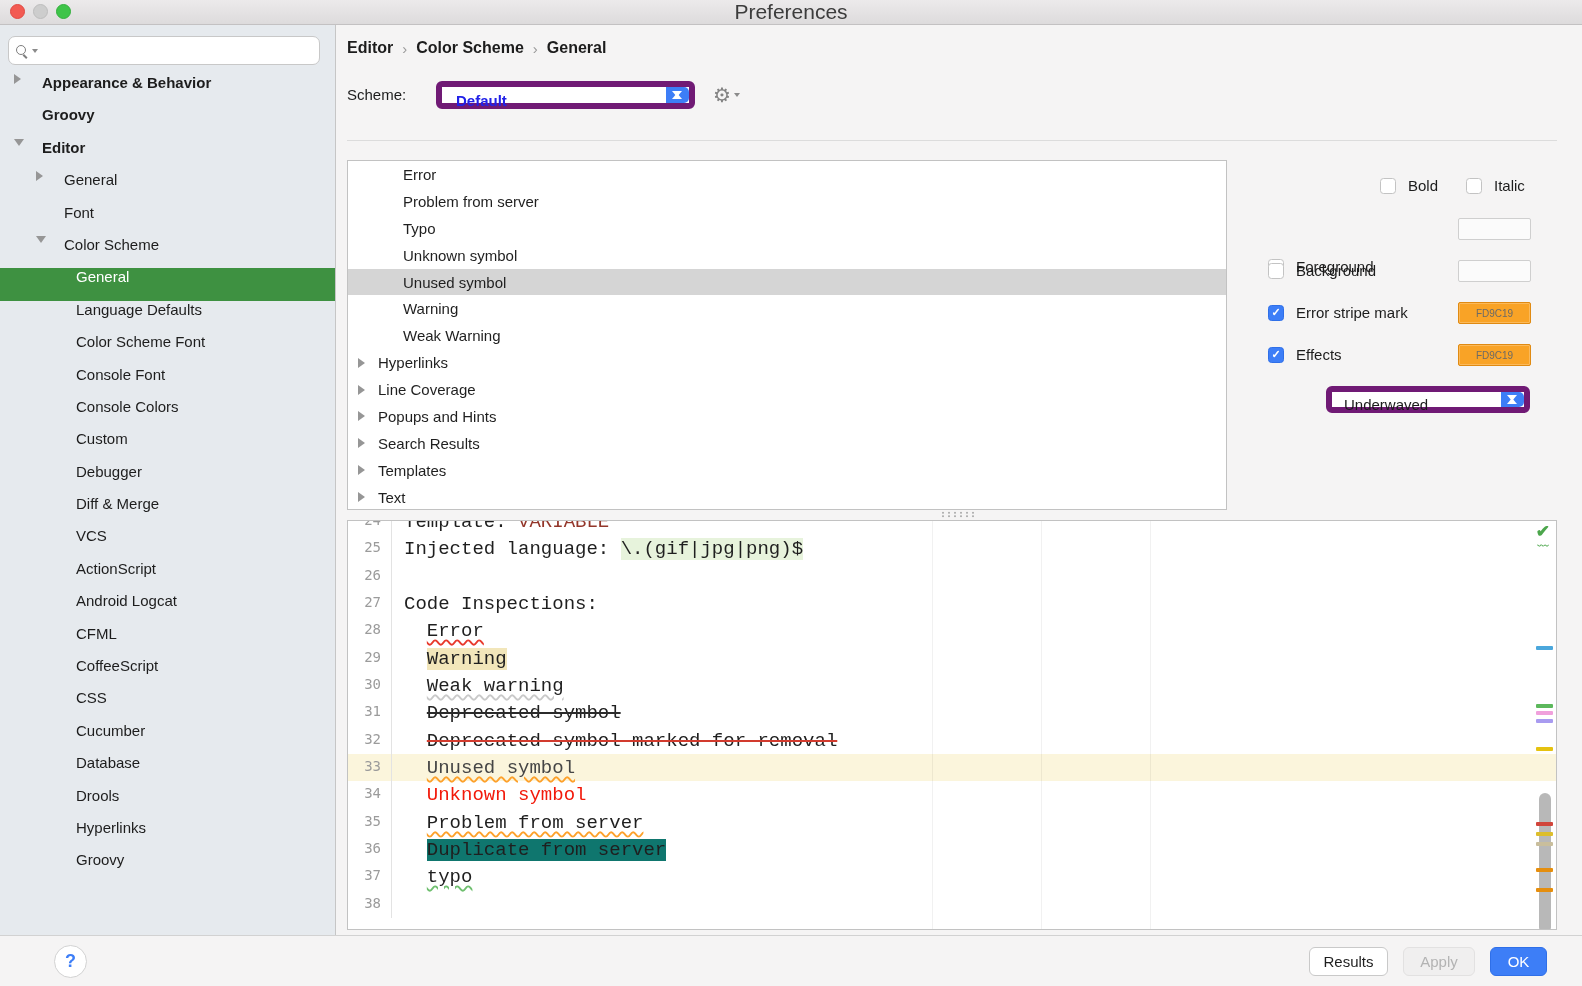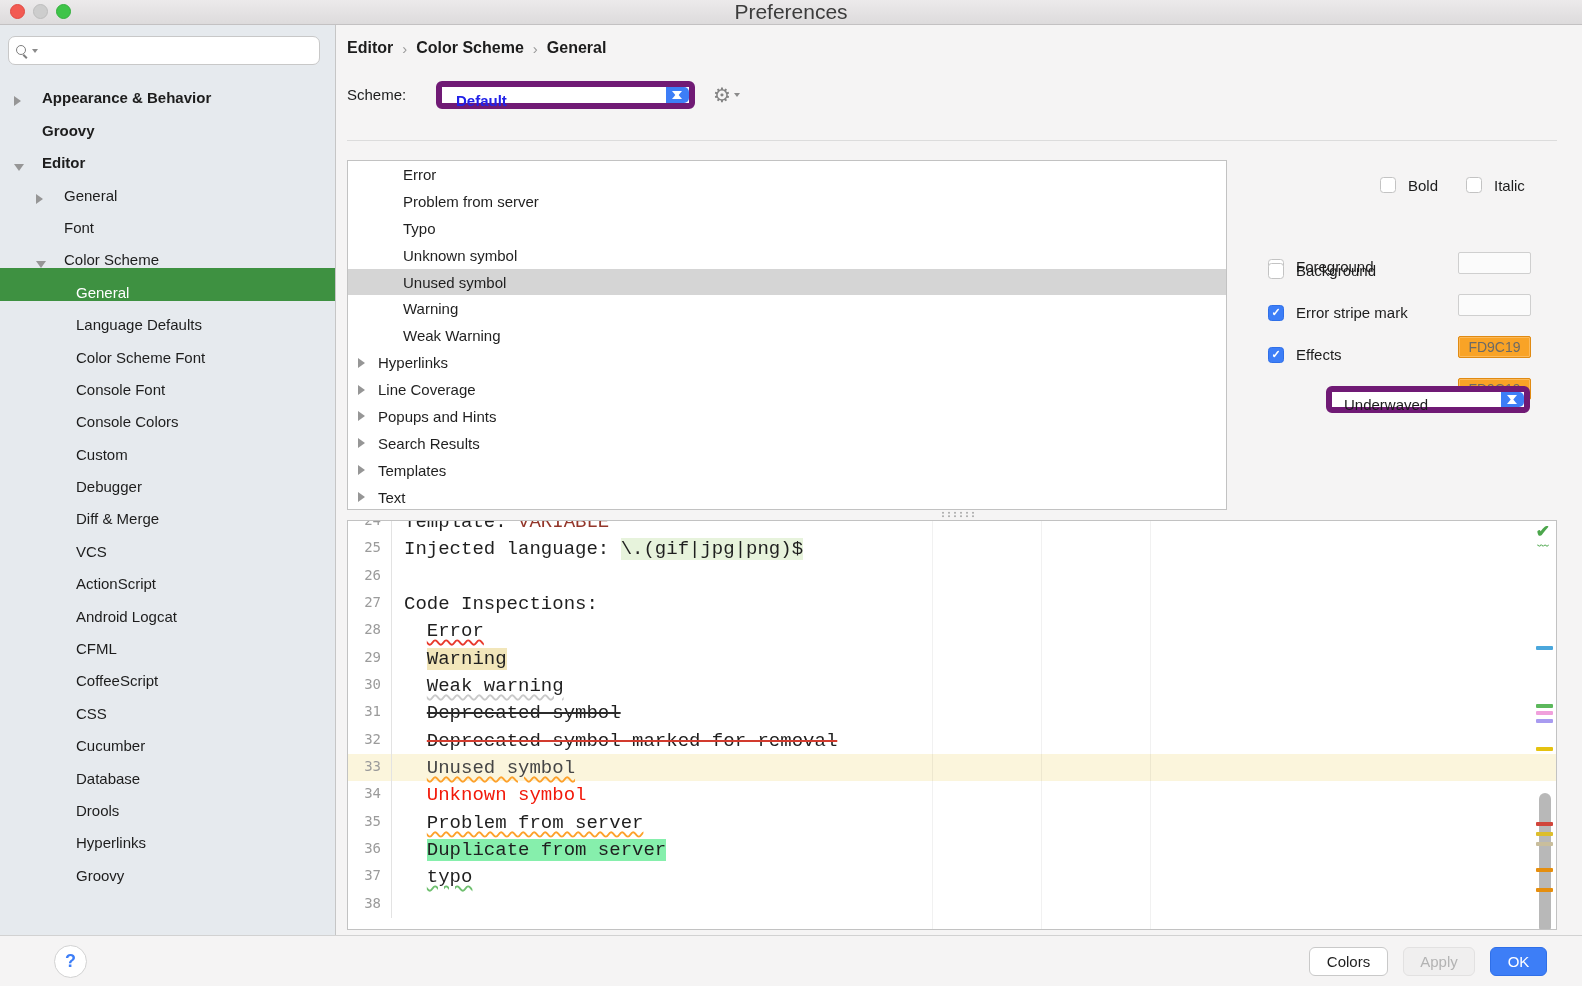--- a/index.html
+++ b/index.html
@@ -25,21 +25,21 @@
     display:flex; align-items:center; padding-left:7px; }
   .mag { position:relative; width:12px; height:12px; }
   .mag::before { content:""; position:absolute; left:0; top:0; width:8px; height:8px;
     border:1.8px solid #7e7e7e; border-radius:50%; }
   .mag::after { content:""; position:absolute; left:8px; top:9px; width:5px; height:1.8px;
     background:#7e7e7e; transform:rotate(45deg); transform-origin:0 0; }
   .search-caret { width:0; height:0; border-left:3.5px solid transparent; border-right:3.5px solid transparent;
     border-top:4px solid #8b8b8b; margin-left:4px; }
   .search-input { border:none; outline:none; flex:1; height:100%; font-size:14px; background:transparent; }
   .tree { position:absolute; left:0; top:49px; right:0; bottom:0; }
-  .trow { height:32.4px; display:flex; align-items:flex-end; font-size:15px; color:#1d1d1d; cursor:default; }
+  .trow { height:32.4px; display:flex; align-items:flex-start; font-size:15px; color:#1d1d1d; cursor:default; }
   .trow.lvl0 { padding-left:14px; }
   .trow.lvl1 { padding-left:36px; }
   .trow.lvl2 { padding-left:76px; }
   .trow.bold { font-weight:700; }
   .trow.selected { background:#3e9141; color:#fff; }
   .arrowbox { width:28px; display:flex; align-items:center; flex:0 0 28px; }
   .tri-r { width:0; height:0; border-top:5px solid transparent; border-bottom:5px solid transparent;
     border-left:7px solid #969696; }
   .tri-d { width:0; height:0; border-left:5px solid transparent; border-right:5px solid transparent;
     border-top:7px solid #969696; }
@@ -87,28 +87,28 @@
   .arow.selected { background:#d5d5d5; }
   .garr .tri-r { border-top-width:5px; border-bottom-width:5px; border-left-width:7px; }
 
   
   .cb { width:16px; height:16px; border-radius:3.5px; border:1px solid #c3c3c3; background:#fff;
     display:flex; align-items:center; justify-content:center; flex:0 0 16px; }
   .cb.checked { background:#3d7ef7; border-color:#2f6fe8; color:#fff; font-size:11px; font-weight:700; }
   .optlabel { font-size:15px; color:#1c1c1c; margin-left:12px; }
   .optrow { position:absolute; display:flex; align-items:center; }
   .row-bi { left:1044px; top:152px; gap:0; }
-  .row-bi .pair { display:flex; margin-right:28px; }
+  .row-bi .pair { display:flex; align-items:center; margin-right:28px; }
   .row-fg { left:932px; top:202px;margin-top:31px; }
   .row-bg { left:932px; top:237px; }
   .row-es { left:932px; top:279px; }
   .row-ef { left:932px; top:321px; }
   .swatch { position:absolute; width:73px; height:22px; border:1px solid #cfcfcf; background:#fbfbfb;
     border-radius:2px; display:flex; align-items:center; justify-content:center;
-    font-size:14px; color:#6c6a66;margin-top:34px; }
+    font-size:10px; color:#6c6a66; }
   .sw-fg { left:1122px; top:193px; }
   .sw-bg { left:1122px; top:235px; }
   .sw-es { left:1122px; top:277px; }
   .sw-ef { left:1122px; top:319px; }
   .swatch.orange { background:#f9a326; border:1.5px solid #e08a12; box-shadow:inset 0 0 0 1px #fbb95a; }
   .effect-select { position:absolute; left:990px; top:361px; width:204px; height:27px; }
   .effect-select .val { position:absolute; left:12px; top:4px; font-size:15px; color:#1c1c1c; }
 
   
   .splitter { position:absolute; left:604px; top:486px; width:36px; height:7px;
@@ -128,21 +128,21 @@
   .seg-template-var { color:#93362a; }
   .seg-injected { background:#e7f3dc; }
   .seg-error { text-decoration:underline wavy #e8392b 1.5px; text-underline-offset:3px; }
   .seg-warning { background:#f2e6ba; }
   .seg-weak { text-decoration:underline wavy #c9c9c9 1.5px; text-underline-offset:3px; }
   .seg-strike { text-decoration:line-through solid #2b2b2b 1.5px; }
   .seg-strike-red { text-decoration:line-through solid #d23b2e 1.5px; }
   .seg-unused { color:#454545; text-decoration:underline wavy #fda12b 1.5px; text-underline-offset:3px; }
   .seg-unknown { color:#f2190a; }
   .seg-server { text-decoration:underline wavy #fda12b 1.5px; text-underline-offset:3px; }
-  .seg-dup { background:#86efac; }
+  .seg-dup { background:#0f766e; }
   .seg-typo { text-decoration:underline wavy #6fbf6f 1.5px; text-underline-offset:3px; }
   .status-ok { position:absolute; right:6px; top:4px; z-index:3; color:#4ca64c; font-weight:700;
     font-size:17px; line-height:13px; text-align:center; }
   .status-ok .wave { display:block; font-size:12px; letter-spacing:-1px; margin-top:-2px; }
   .stripe-mark { position:absolute; right:3px; width:17px; height:4px; border-radius:1px; z-index:4; }
   .vthumb { position:absolute; right:5px; top:272px; width:12px; height:140px;
     background:rgba(125,125,125,0.55); border-radius:6px; z-index:3; }
 </style>
 </head>
 <body>
@@ -458,16 +458,16 @@
         <div class="stripe-mark" style="top: 311px; background: rgb(221, 190, 44);"></div>
         <div class="stripe-mark" style="top: 321px; background: rgb(201, 190, 156);"></div>
         <div class="stripe-mark" style="top: 347px; background: rgb(229, 142, 14);"></div>
         <div class="stripe-mark" style="top: 367px; background: rgb(229, 142, 14);"></div>
       </div>
   </div>
 </div>
 
 <div class="footer">
   <div class="help">?</div>
-  <div class="btn cancel">Colors</div>
+  <div class="btn cancel">Results</div>
   <div class="btn apply" aria-disabled="true">Apply</div>
   <div class="btn ok">OK</div>
 </div>
 
 </body></html>

